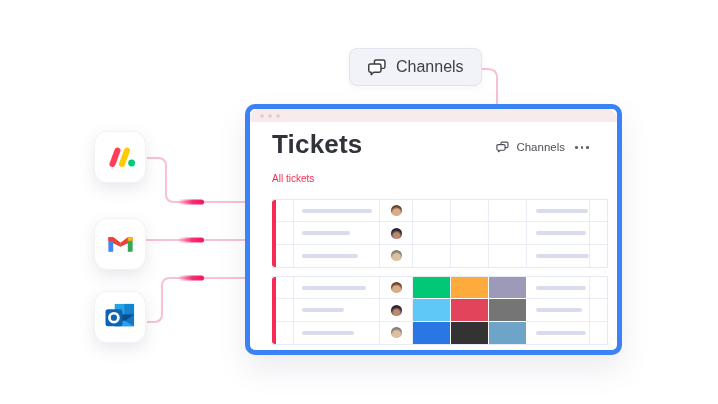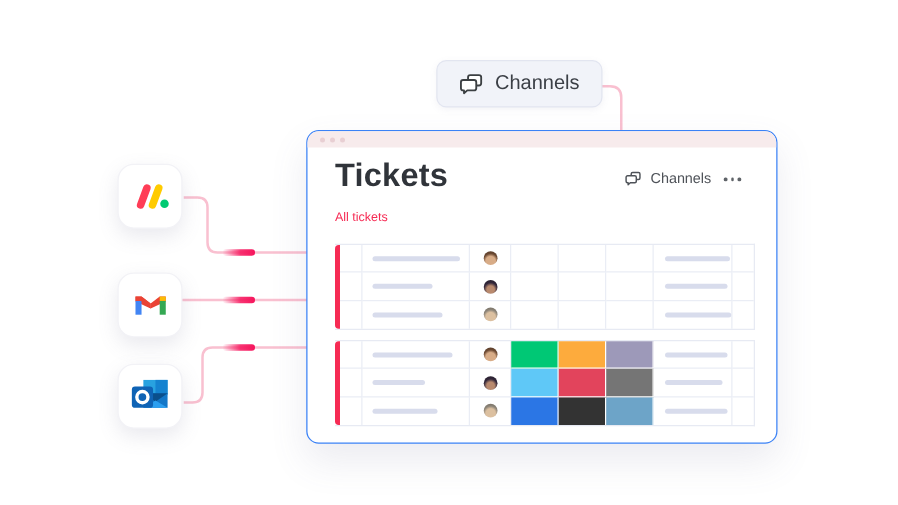--- a/index.html
+++ b/index.html
@@ -25,21 +25,21 @@
     border:1px solid #f2f2f6; box-shadow:0 6px 16px rgba(120,120,150,.16);
     display:flex; align-items:center; justify-content:center;
   }
   .app-monday{ left:94px; top:131px; }
   .app-gmail{ left:94px; top:218px; }
   .app-outlook{ left:94px; top:291px; }
 
   
   .board{
     position:absolute; left:245px; top:104px; width:377px; height:251px;
-    background:#fff; border:1px solid #3b82f6; border-radius:10px;
+    background:#fff; border:5px solid #3b82f6; border-radius:10px;
     box-shadow:0 14px 30px rgba(100,100,140,.12);
   }
   .titlebar{
     height:13px; background:#f7ebec; border-radius:9px 9px 0 0;
     display:flex; align-items:center; gap:4px; padding-left:10px;
   }
   .titlebar .dot{ width:4px; height:4px; border-radius:50%; background:#e8cfd3; }
   .board-title{
     position:absolute; left:22px; top:20px; font-size:26px; font-weight:700;
     color:#30343a; letter-spacing:.2px;

